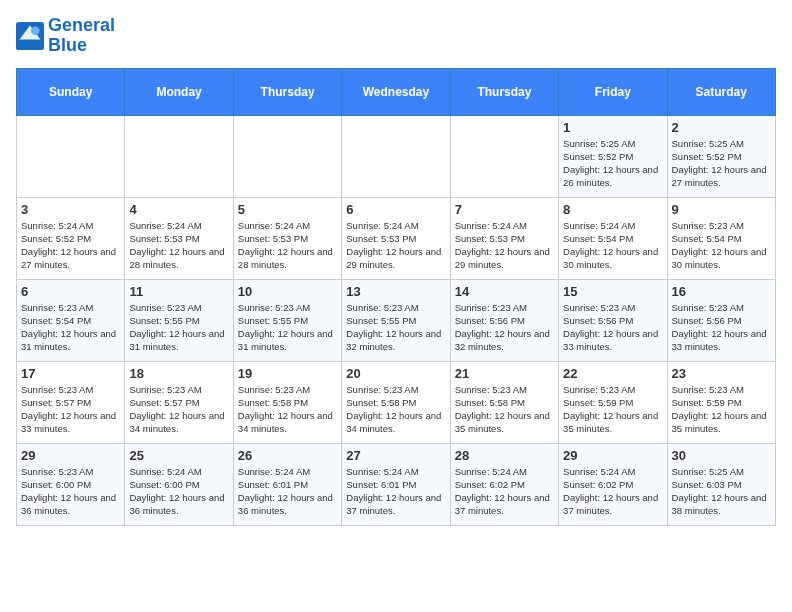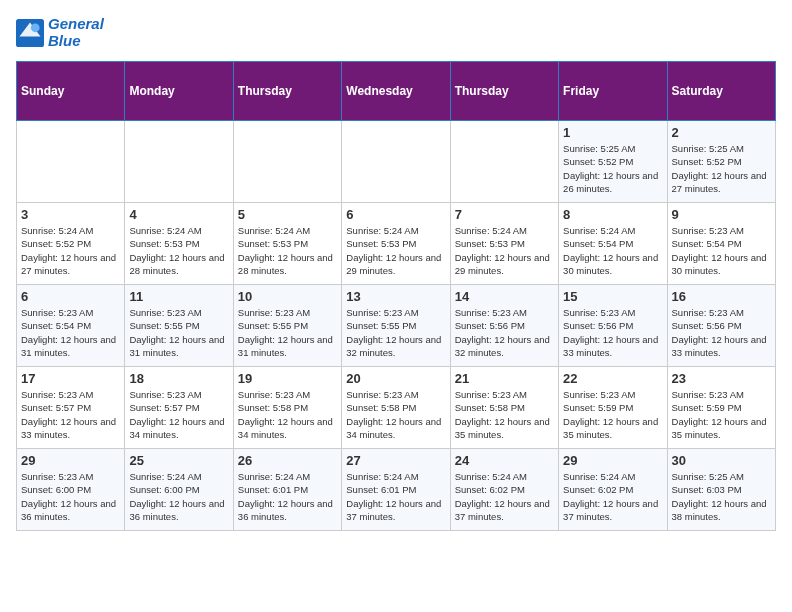--- a/index.html
+++ b/index.html
@@ -15,25 +15,24 @@
       justify-content: space-between;
       align-items: flex-start;
       margin-bottom: 12px;
     }
     .logo {
       display: flex;
       align-items: center;
       gap: 4px;
     }
     .logo-text {
-      font-size: 15px;
+      font-size: 18px;
       font-weight: bold;
       color: #333;
       line-height: 1.1;
-      font-style: italic;
     }
     .logo-text span {
       color: #1a6abf;
     }
     .logo-icon {
       width: 28px;
       height: 28px;
     }
     .title-block {
       text-align: right;
@@ -46,24 +45,24 @@
     .location {
       font-size: 14px;
       color: #555;
     }
     table {
       width: 100%;
       border-collapse: collapse;
       font-size: 10.5px;
     }
     thead tr th {
-      background-color: #701a75;
+      background-color: #3b82f6;
       color: #fff;
-      padding: 22px 4px;
-      text-align: left;
+      padding: 16px 4px;
+      text-align: center;
       font-size: 12px;
       font-weight: bold;
       border: 1px solid #2d7fc1;
     }
     tbody tr td {
       border: 1px solid #ccc;
       vertical-align: top;
       padding: 4px 4px;
       height: 82px;
       width: 108px;
@@ -291,21 +290,21 @@
 Sunset: 6:01 PM
 Daylight: 12 hours and 36 minutes.</div>
         </td>
         <td>
           <span class="day-num">27</span>
           <div class="day-info" style="white-space: pre-line;">Sunrise: 5:24 AM
 Sunset: 6:01 PM
 Daylight: 12 hours and 37 minutes.</div>
         </td>
         <td>
-          <span class="day-num">24</span>
+          <span class="day-num">28</span>
           <div class="day-info" style="white-space: pre-line;">Sunrise: 5:24 AM
 Sunset: 6:02 PM
 Daylight: 12 hours and 37 minutes.</div>
         </td>
         <td>
           <span class="day-num">29</span>
           <div class="day-info" style="white-space: pre-line;">Sunrise: 5:24 AM
 Sunset: 6:02 PM
 Daylight: 12 hours and 37 minutes.</div>
         </td>

